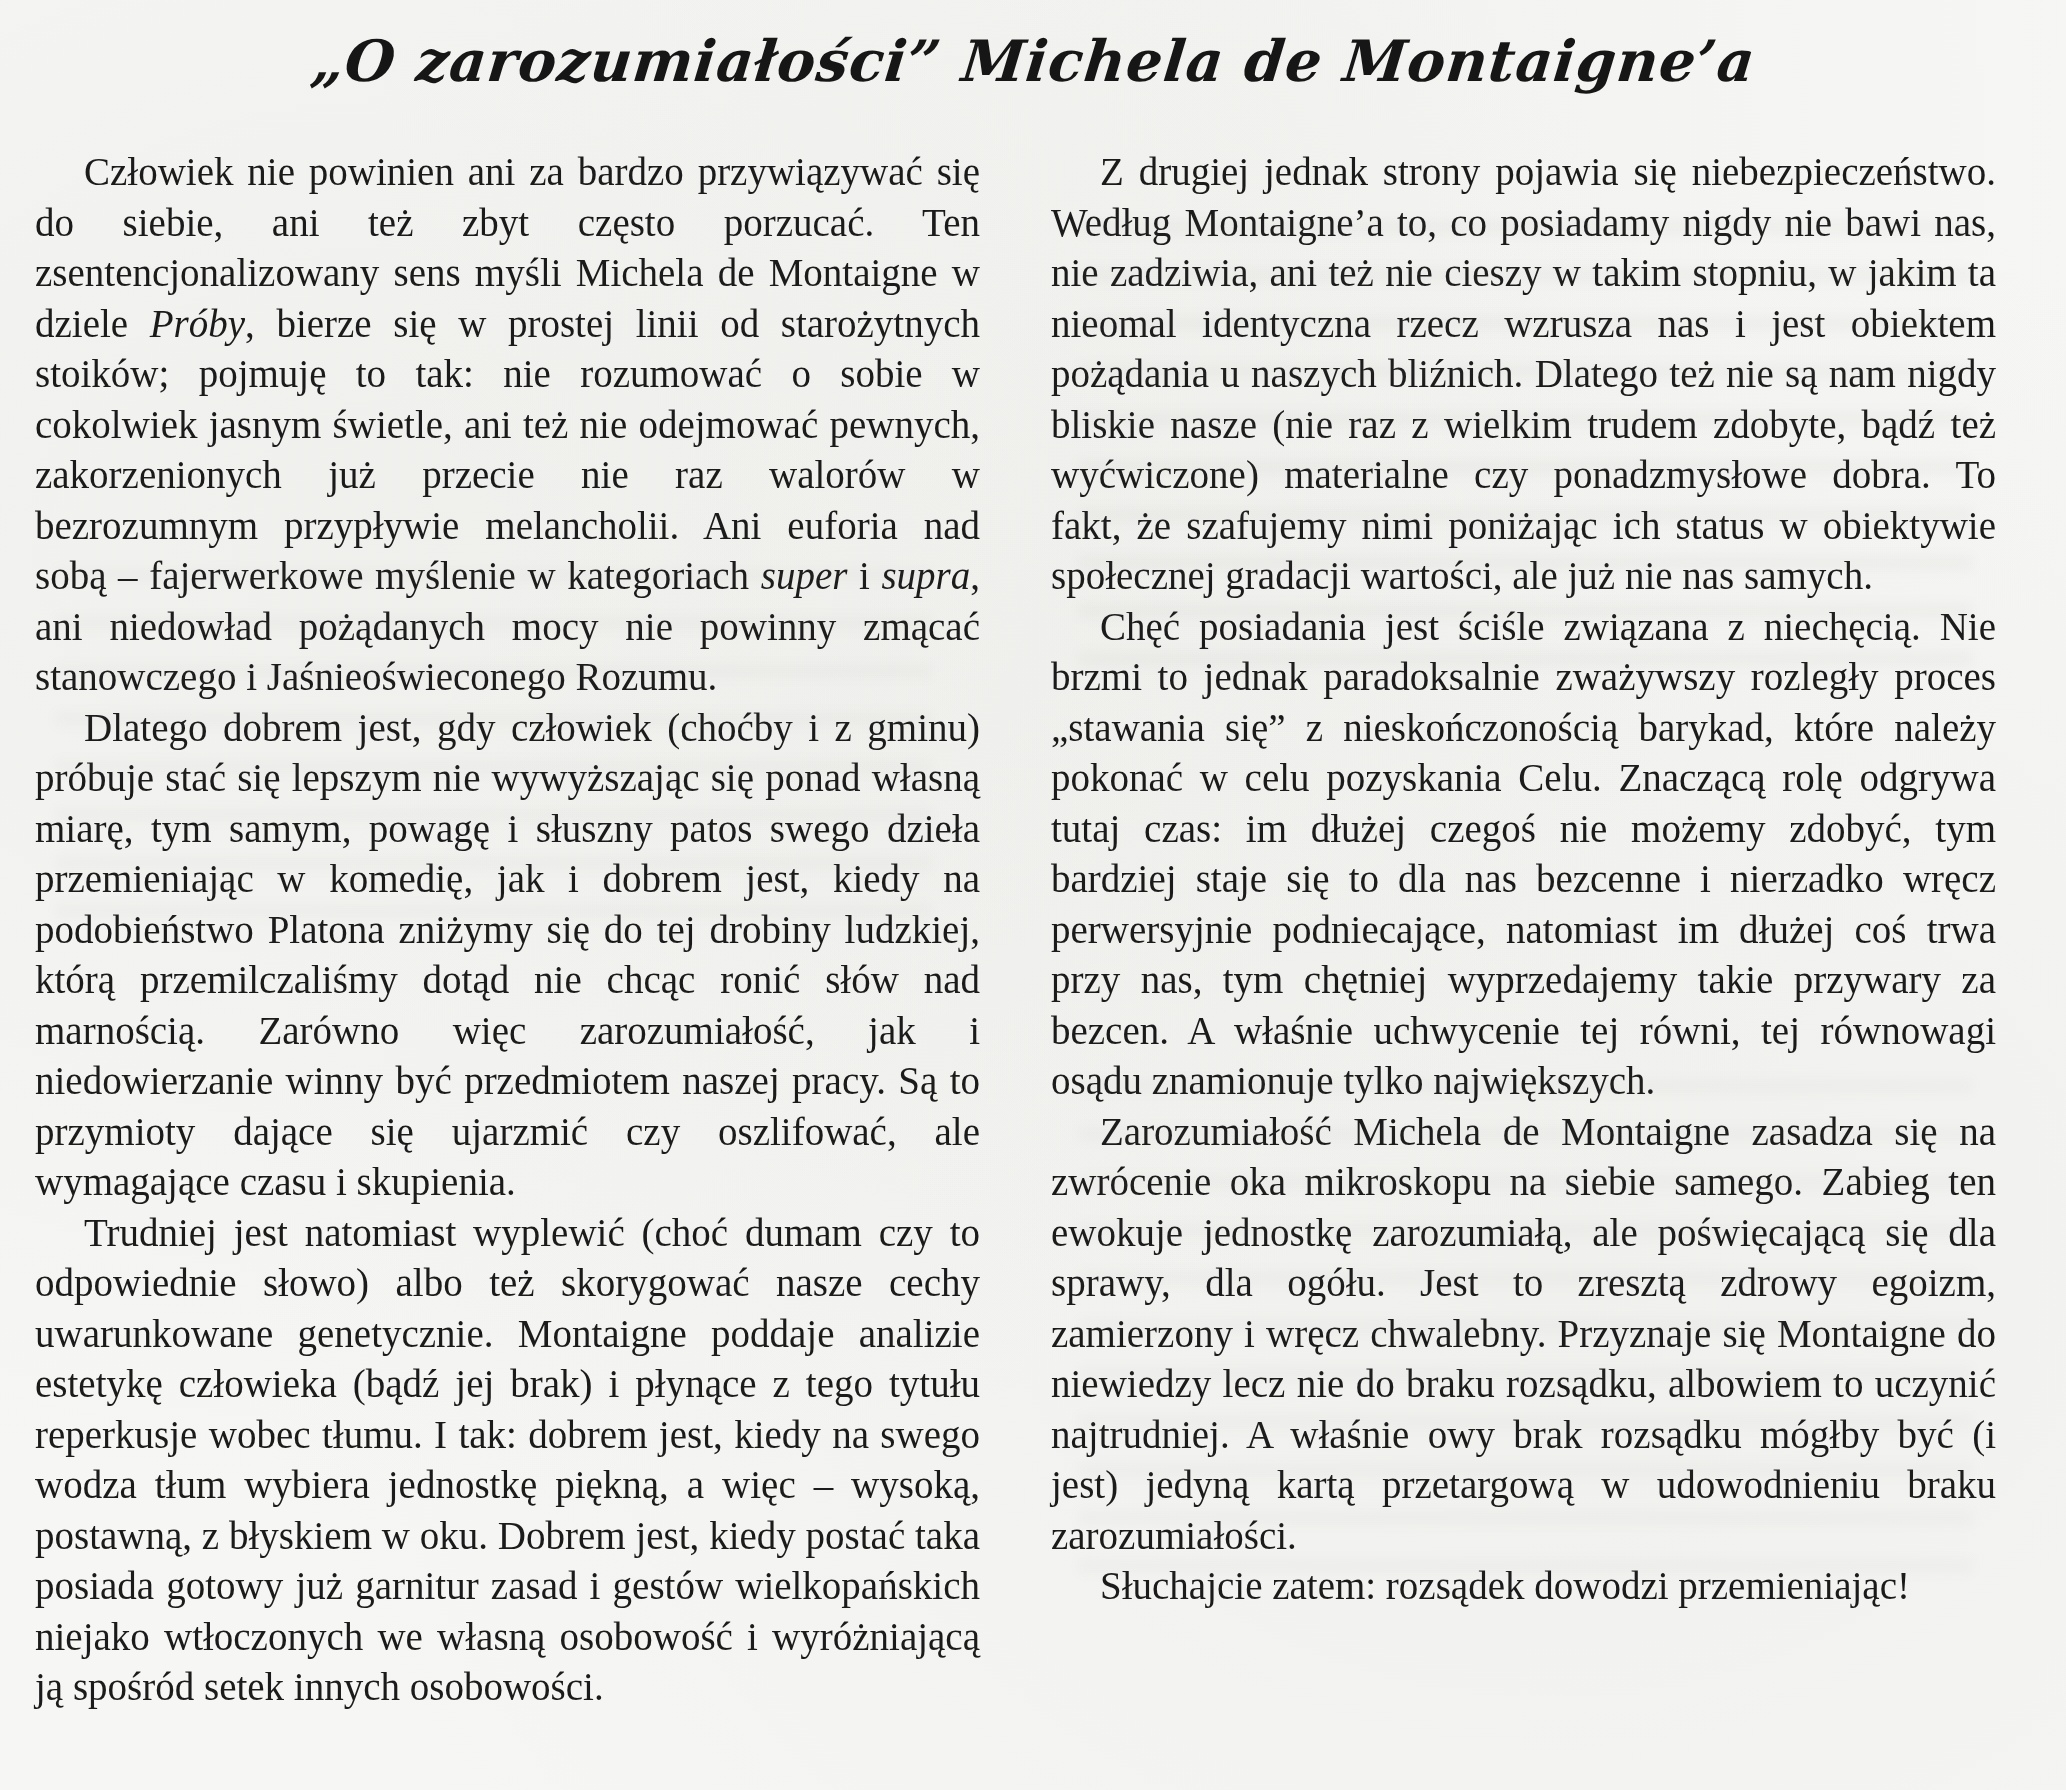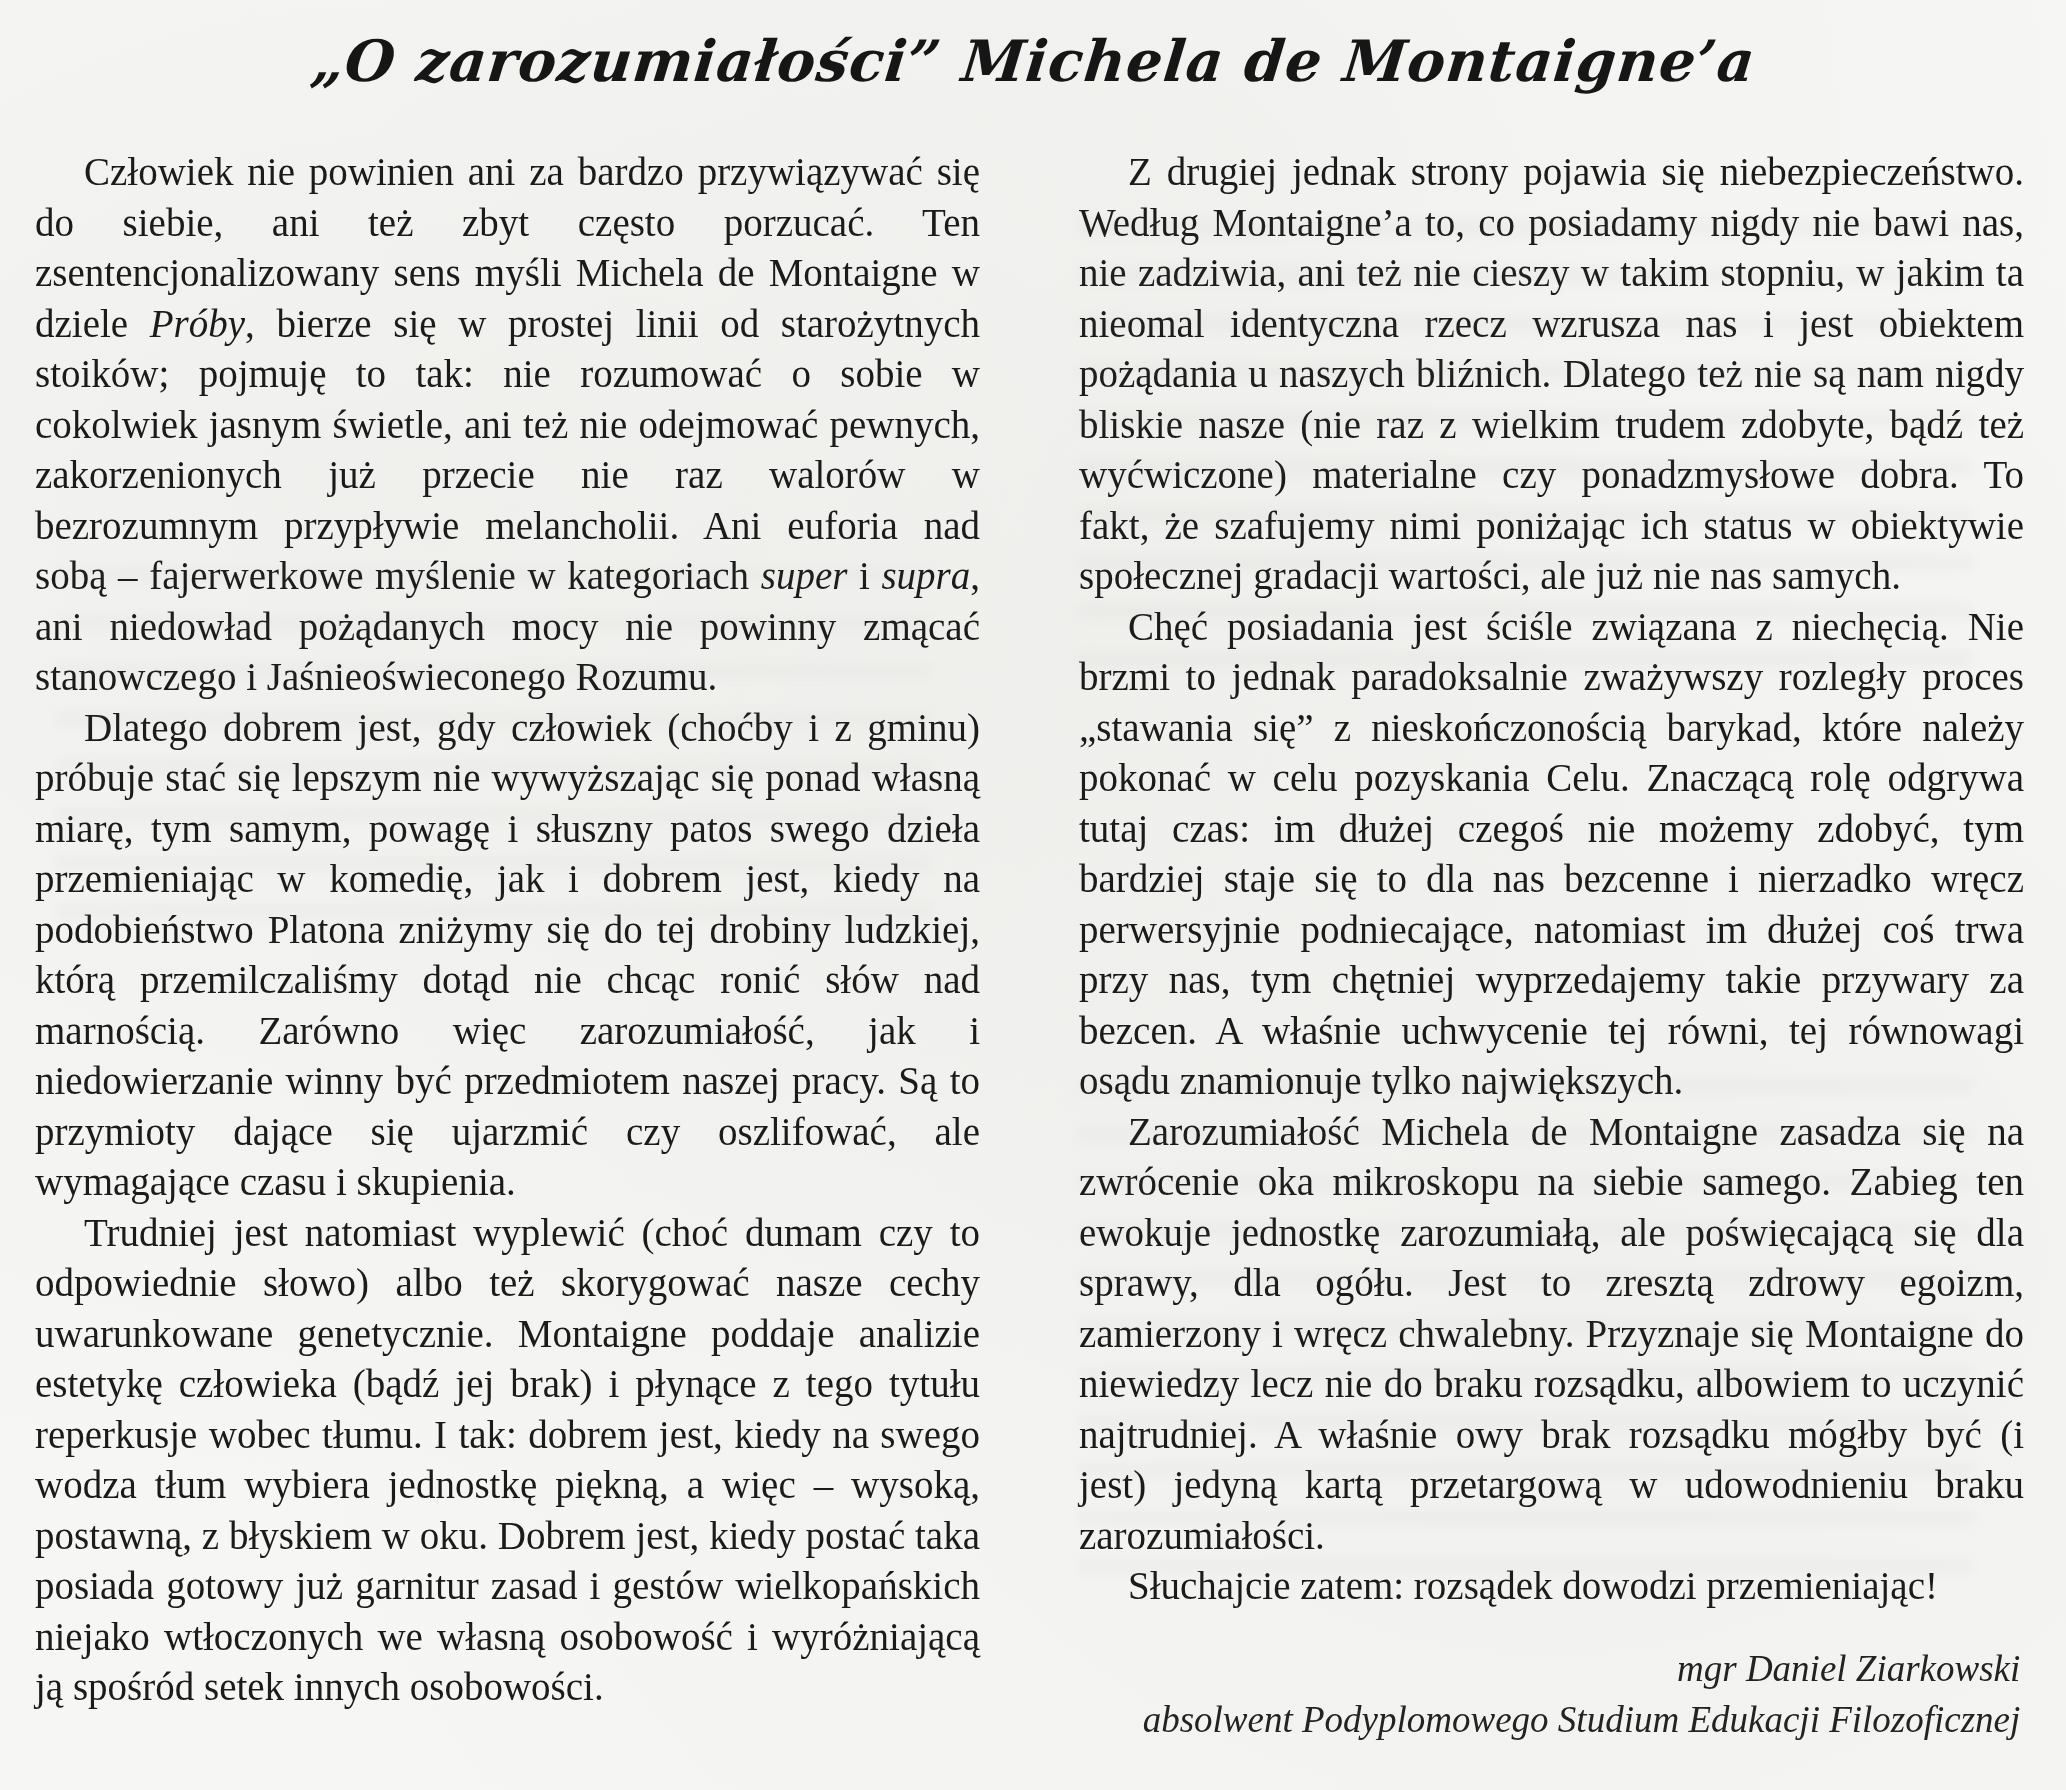--- a/index.html
+++ b/index.html
@@ -44,21 +44,21 @@
     font-style: italic;
     font-weight: bold;
     font-size: 57px;
     letter-spacing: 0.9px;
     transform: skewX(-6deg);
     color: #161616;
     white-space: nowrap;
   }
   .columns {
     display: flex;
-    gap: 99px;
+    gap: 71px;
     padding: 0 35px;
     margin-top: 53px;
   }
   .col {
     width: 945px;
     flex: 0 0 auto;
   }
   .col p {
     margin: 0;
     font-size: 39px;
@@ -95,21 +95,17 @@
       <p>Dlatego dobrem jest, gdy człowiek (choćby i z gminu) próbuje stać się lepszym nie wywyższając się ponad własną miarę, tym samym, powagę i słuszny patos swego dzieła przemieniając w komedię, jak i dobrem jest, kiedy na podobieństwo Platona zniżymy się do tej drobiny ludzkiej, którą przemilczaliśmy dotąd nie chcąc ronić słów nad marnością. Zarówno więc zarozumiałość, jak i niedowierzanie winny być przedmiotem naszej pracy. Są to przymioty dające się ujarzmić czy oszlifować, ale wymagające czasu i skupienia.</p>
       <p>Trudniej jest natomiast wyplewić (choć dumam czy to odpowiednie słowo) albo też skorygować nasze cechy uwarunkowane genetycznie. Montaigne poddaje analizie estetykę człowieka (bądź jej brak) i płynące z tego tytułu reperkusje wobec tłumu. I tak: dobrem jest, kiedy na swego wodza tłum wybiera jednostkę piękną, a więc – wysoką, postawną, z błyskiem w oku. Dobrem jest, kiedy postać taka posiada gotowy już garnitur zasad i gestów wielkopańskich niejako wtłoczonych we własną osobowość i wyróżniającą ją spośród setek innych osobowości.</p>
     </div>
 
     <div class="col">
       <p>Z drugiej jednak strony pojawia się niebezpieczeństwo. Według Montaigne’a to, co posiadamy nigdy nie bawi nas, nie zadziwia, ani też nie cieszy w takim stopniu, w jakim ta nieomal identyczna rzecz wzrusza nas i jest obiektem pożądania u naszych bliźnich. Dlatego też nie są nam nigdy bliskie nasze (nie raz z wielkim trudem zdobyte, bądź też wyćwiczone) materialne czy ponadzmysłowe dobra. To fakt, że szafujemy nimi poniżając ich status w obiektywie społecznej gradacji wartości, ale już nie nas samych.</p>
       <p>Chęć posiadania jest ściśle związana z niechęcią. Nie brzmi to jednak paradoksalnie zważywszy rozległy proces „stawania się” z nieskończonością barykad, które należy pokonać w celu pozyskania Celu. Znaczącą rolę odgrywa tutaj czas: im dłużej czegoś nie możemy zdobyć, tym bardziej staje się to dla nas bezcenne i nierzadko wręcz perwersyjnie podniecające, natomiast im dłużej coś trwa przy nas, tym chętniej wyprzedajemy takie przywary za bezcen. A właśnie uchwycenie tej równi, tej równowagi osądu znamionuje tylko największych.</p>
       <p>Zarozumiałość Michela de Montaigne zasadza się na zwrócenie oka mikroskopu na siebie samego. Zabieg ten ewokuje jednostkę zarozumiałą, ale poświęcającą się dla sprawy, dla ogółu. Jest to zresztą zdrowy egoizm, zamierzony i wręcz chwalebny. Przyznaje się Montaigne do niewiedzy lecz nie do braku rozsądku, albowiem to uczynić najtrudniej. A właśnie owy brak rozsądku mógłby być (i jest) jedyną kartą przetargową w udowodnieniu braku zarozumiałości.</p>
       <p>Słuchajcie zatem: rozsądek dowodzi przemieniając!</p>
 
-      <div class="signature">
-        <div>mgr Daniel Ziarkowski</div>
-        <div>absolwent Podyplomowego Studium Edukacji Filozoficznej</div>
-      </div>
     </div>
 
   </div>
 </div>
 
 
 </body></html>

